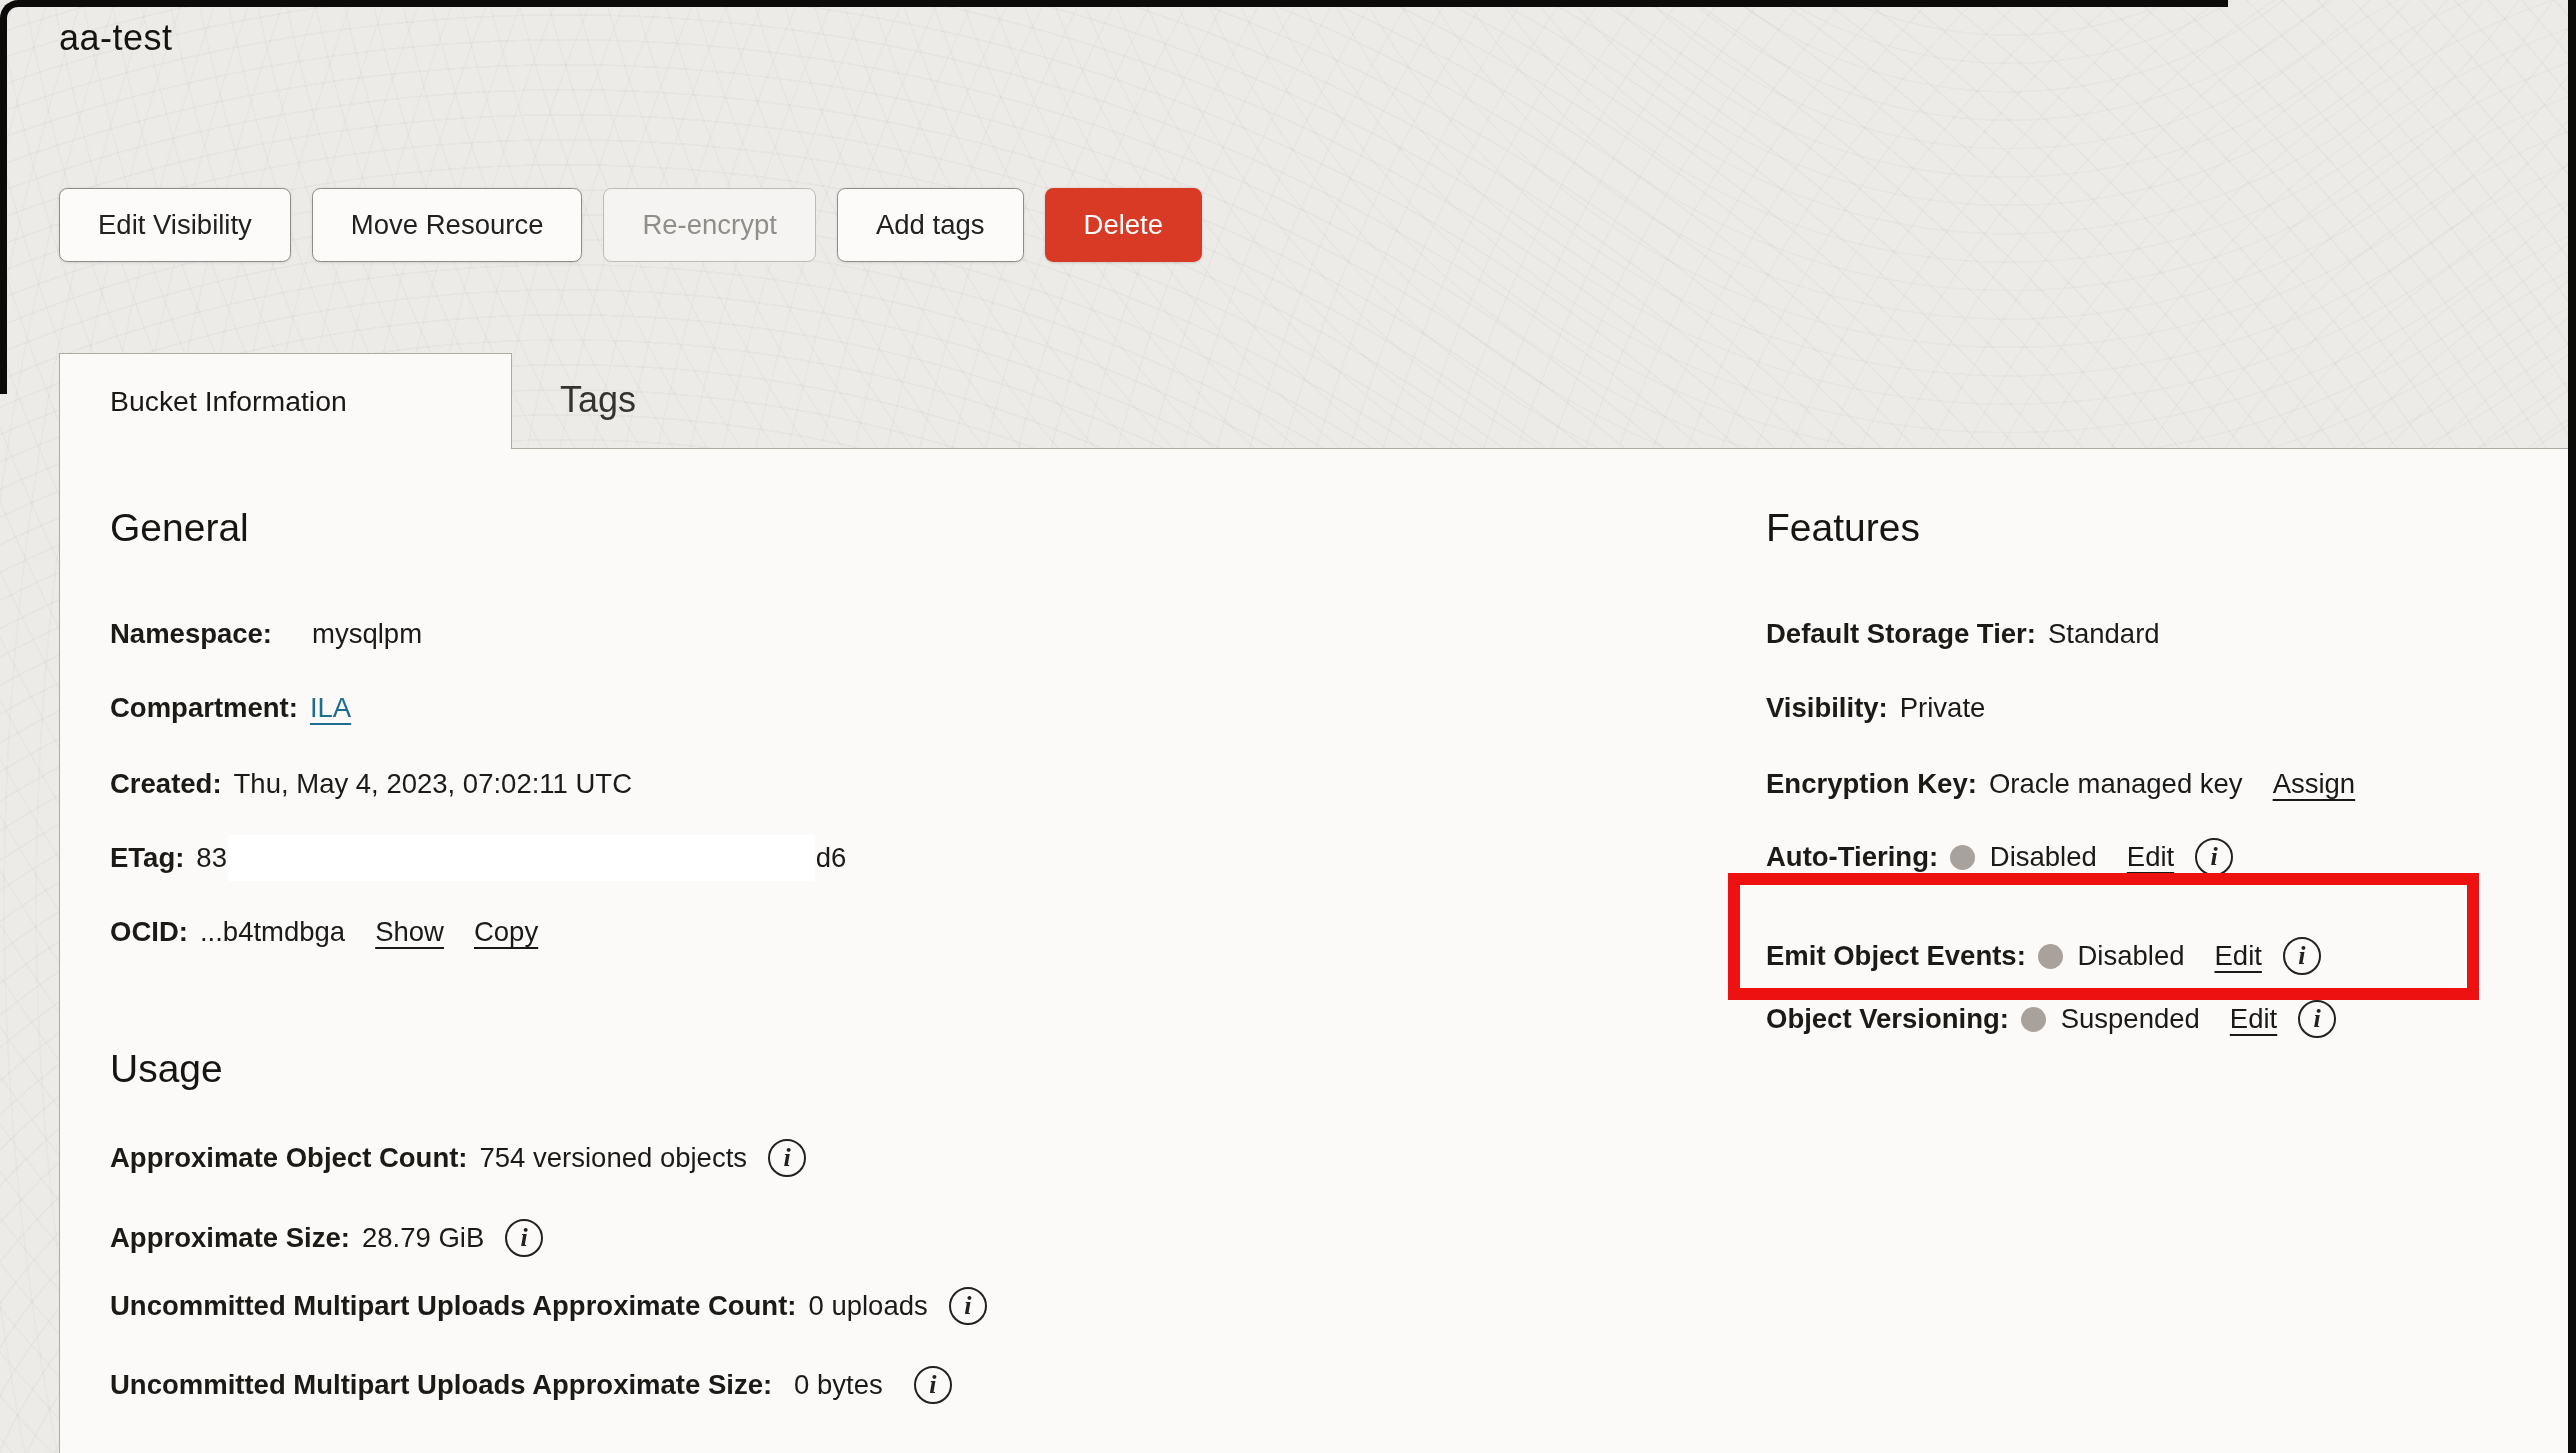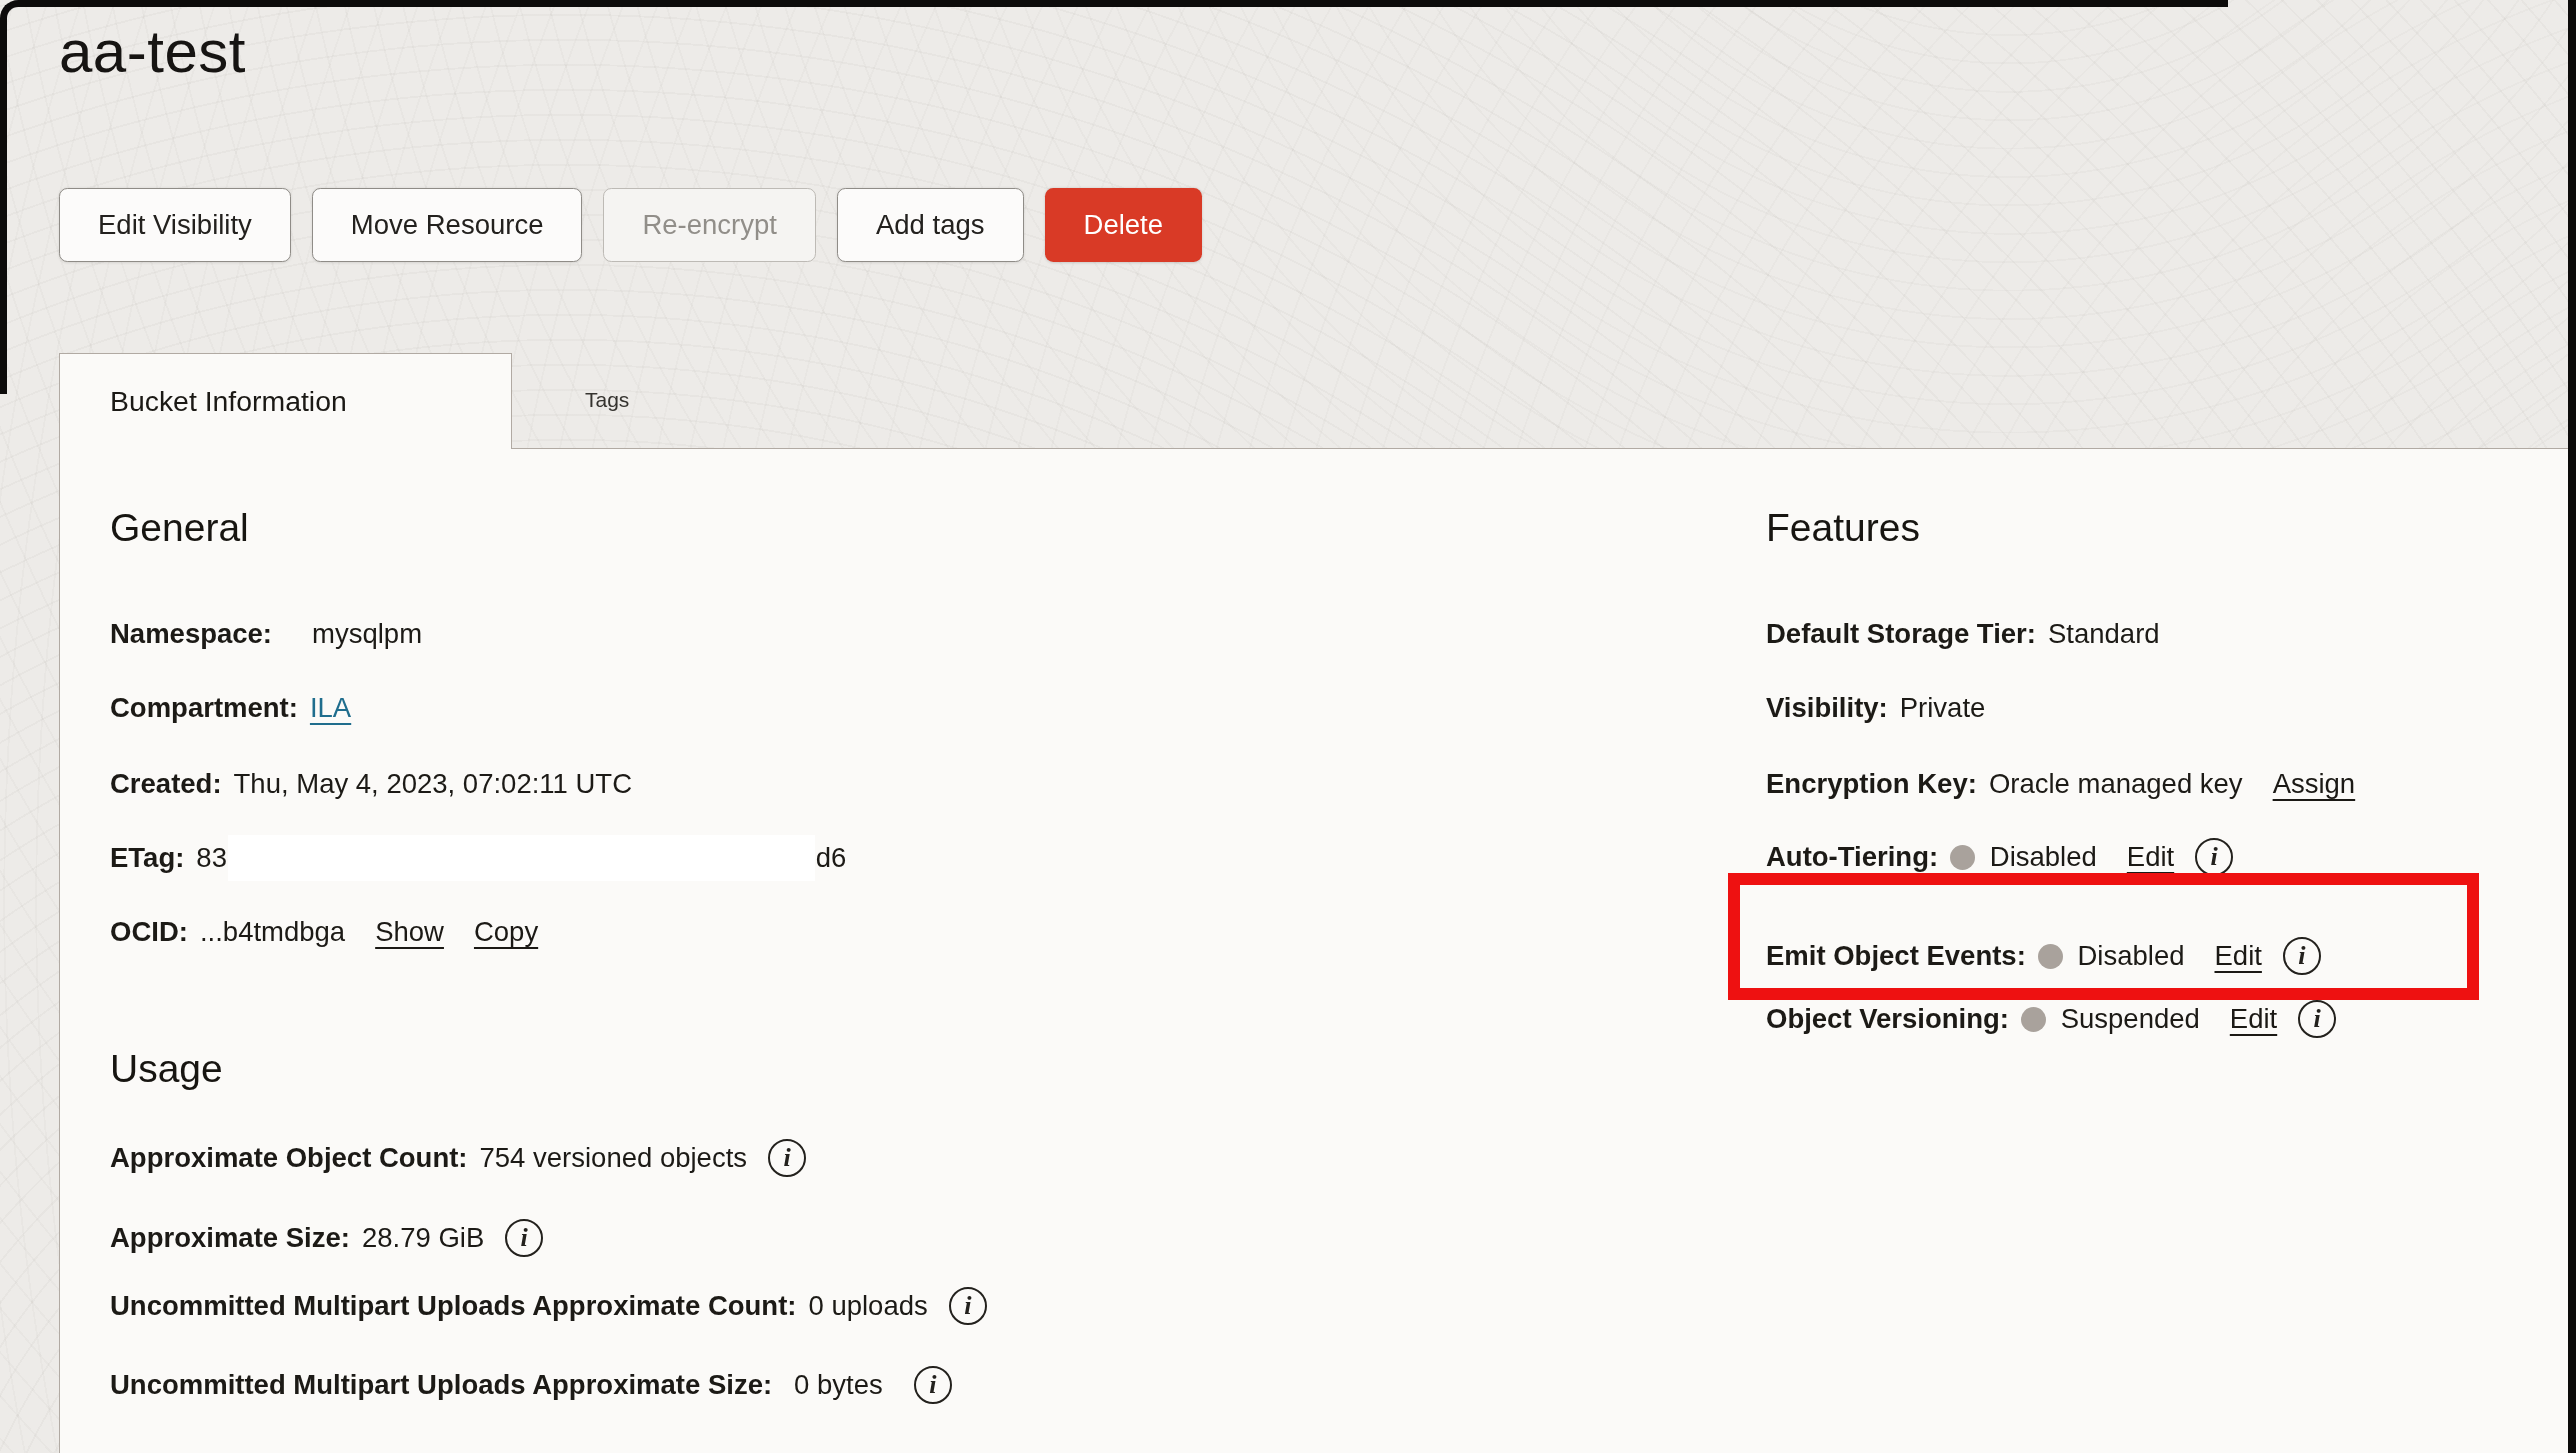--- a/index.html
+++ b/index.html
@@ -23,21 +23,21 @@
     border-top:7.3px solid #0c0b0a; border-left:7.3px solid #0c0b0a;
     border-top-left-radius:18.3px; pointer-events:none; z-index:40;
   }
   .frame-right{
     position:absolute; top:0; right:0; bottom:0; width:8.3px;
     background:#0c0b0a; z-index:40; pointer-events:none;
   }
 
   .page-title{
     position:absolute; left:59px; top:16.5px;
-    font-size:60px; font-weight:400; color:#161412; letter-spacing:0.5px;
+    font-size:36px; font-weight:400; color:#161412; letter-spacing:0.5px;
   }
 
   
   .toolbar{ position:absolute; left:59px; top:188px; display:flex; gap:21px; z-index:5; }
   .btn{
     height:74px; display:inline-flex; align-items:center;
     padding:0 38px; font-size:27.5px; color:#23211e;
     background:#fcfbfa; border:1.8px solid #8f8c87; border-radius:8.3px;
     box-shadow:0 0.9px 2.8px rgba(0,0,0,0.10); cursor:pointer; white-space:nowrap;
   }
@@ -57,22 +57,22 @@
     z-index:1;
   }
   .tab-active{
     position:absolute; left:59px; top:353px; width:453px; height:96px;
     background:#fbfaf8; border:1.8px solid #b1aaa3; border-bottom:none;
     display:flex; align-items:center; padding-left:50px;
     font-size:28.4px; color:#1b1915; z-index:3; cursor:default;
   }
   .tab-inactive{
     position:absolute; left:512px; top:353px; height:94px;
-    display:flex; align-items:center; padding-left:73px; padding-right:48px;
-    font-size:21px; color:#35332f; z-index:3; cursor:pointer;
+    display:flex; align-items:center; padding-left:48px; padding-right:48px;
+    font-size:36px; color:#35332f; z-index:3; cursor:pointer;
   }
 
   
   .content{ position:absolute; inset:0; z-index:2; }
   .sec-heading{
     position:absolute; font-size:39px; font-weight:400; color:#171511; white-space:nowrap;
   }
   .row{
     position:absolute; display:flex; align-items:center;
     font-size:27.5px; line-height:40px; color:#1c1a16; white-space:nowrap;

